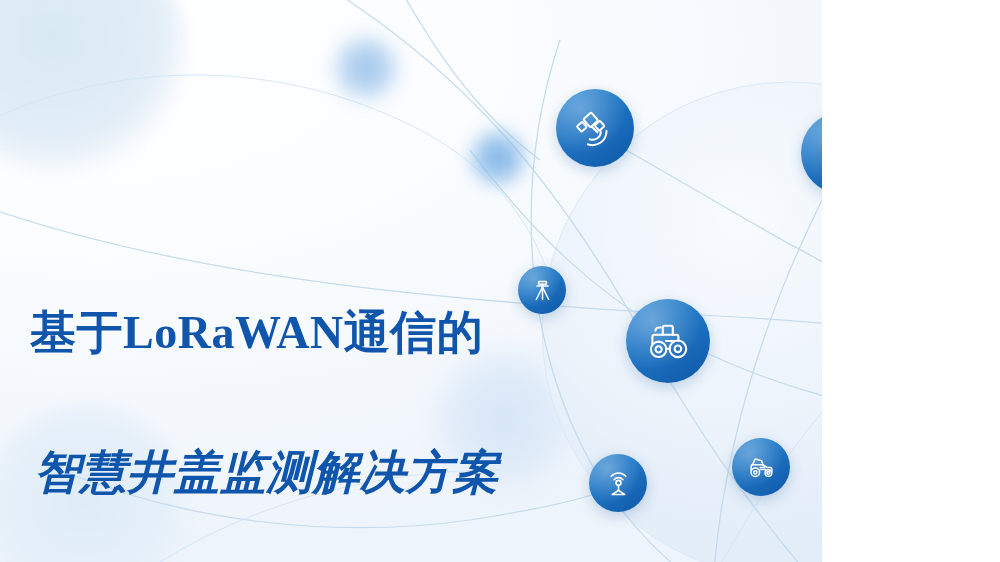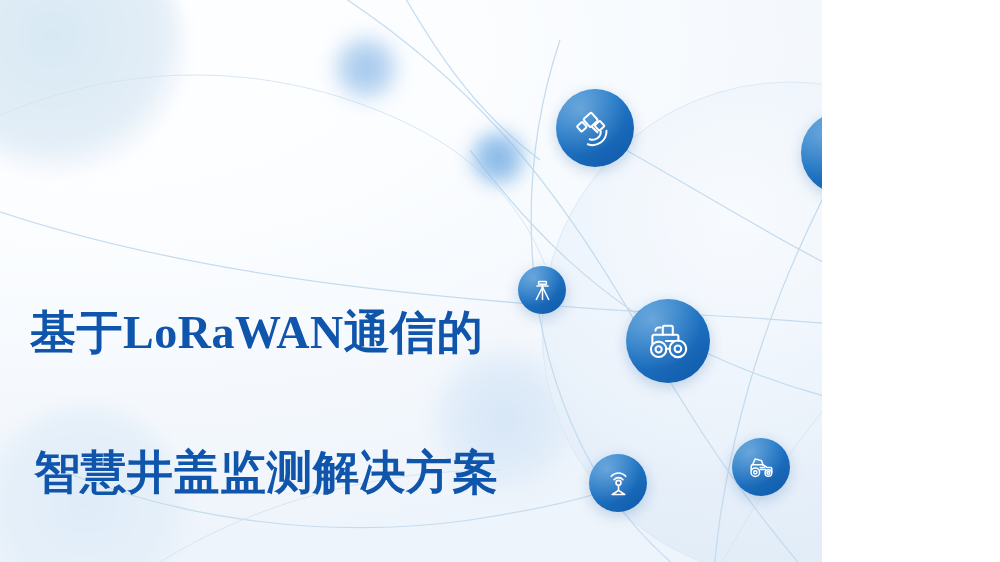--- a/index.html
+++ b/index.html
@@ -60,21 +60,21 @@
     position:absolute;left:30px;top:228px;width:540px;
     color:#1055ac;
     font-family:"Liberation Serif","DejaVu Serif",serif;
     font-weight:700;
     font-size:46px;
     line-height:1.52;
     letter-spacing:.5px;
     white-space:pre-line;
   }
   #title .ln{display:block;}
-  #title .ln2{padding-left:4px;}
+  #title .ln2{padding-left:4px;font-style:italic;}
 </style>
 </head>
 <body>
 
 <div id="slide">
 
   <div class="blob b1"></div>
   <div class="blob b2"></div>
   <div class="blob b3"></div>
   <div class="blob b7"></div>

